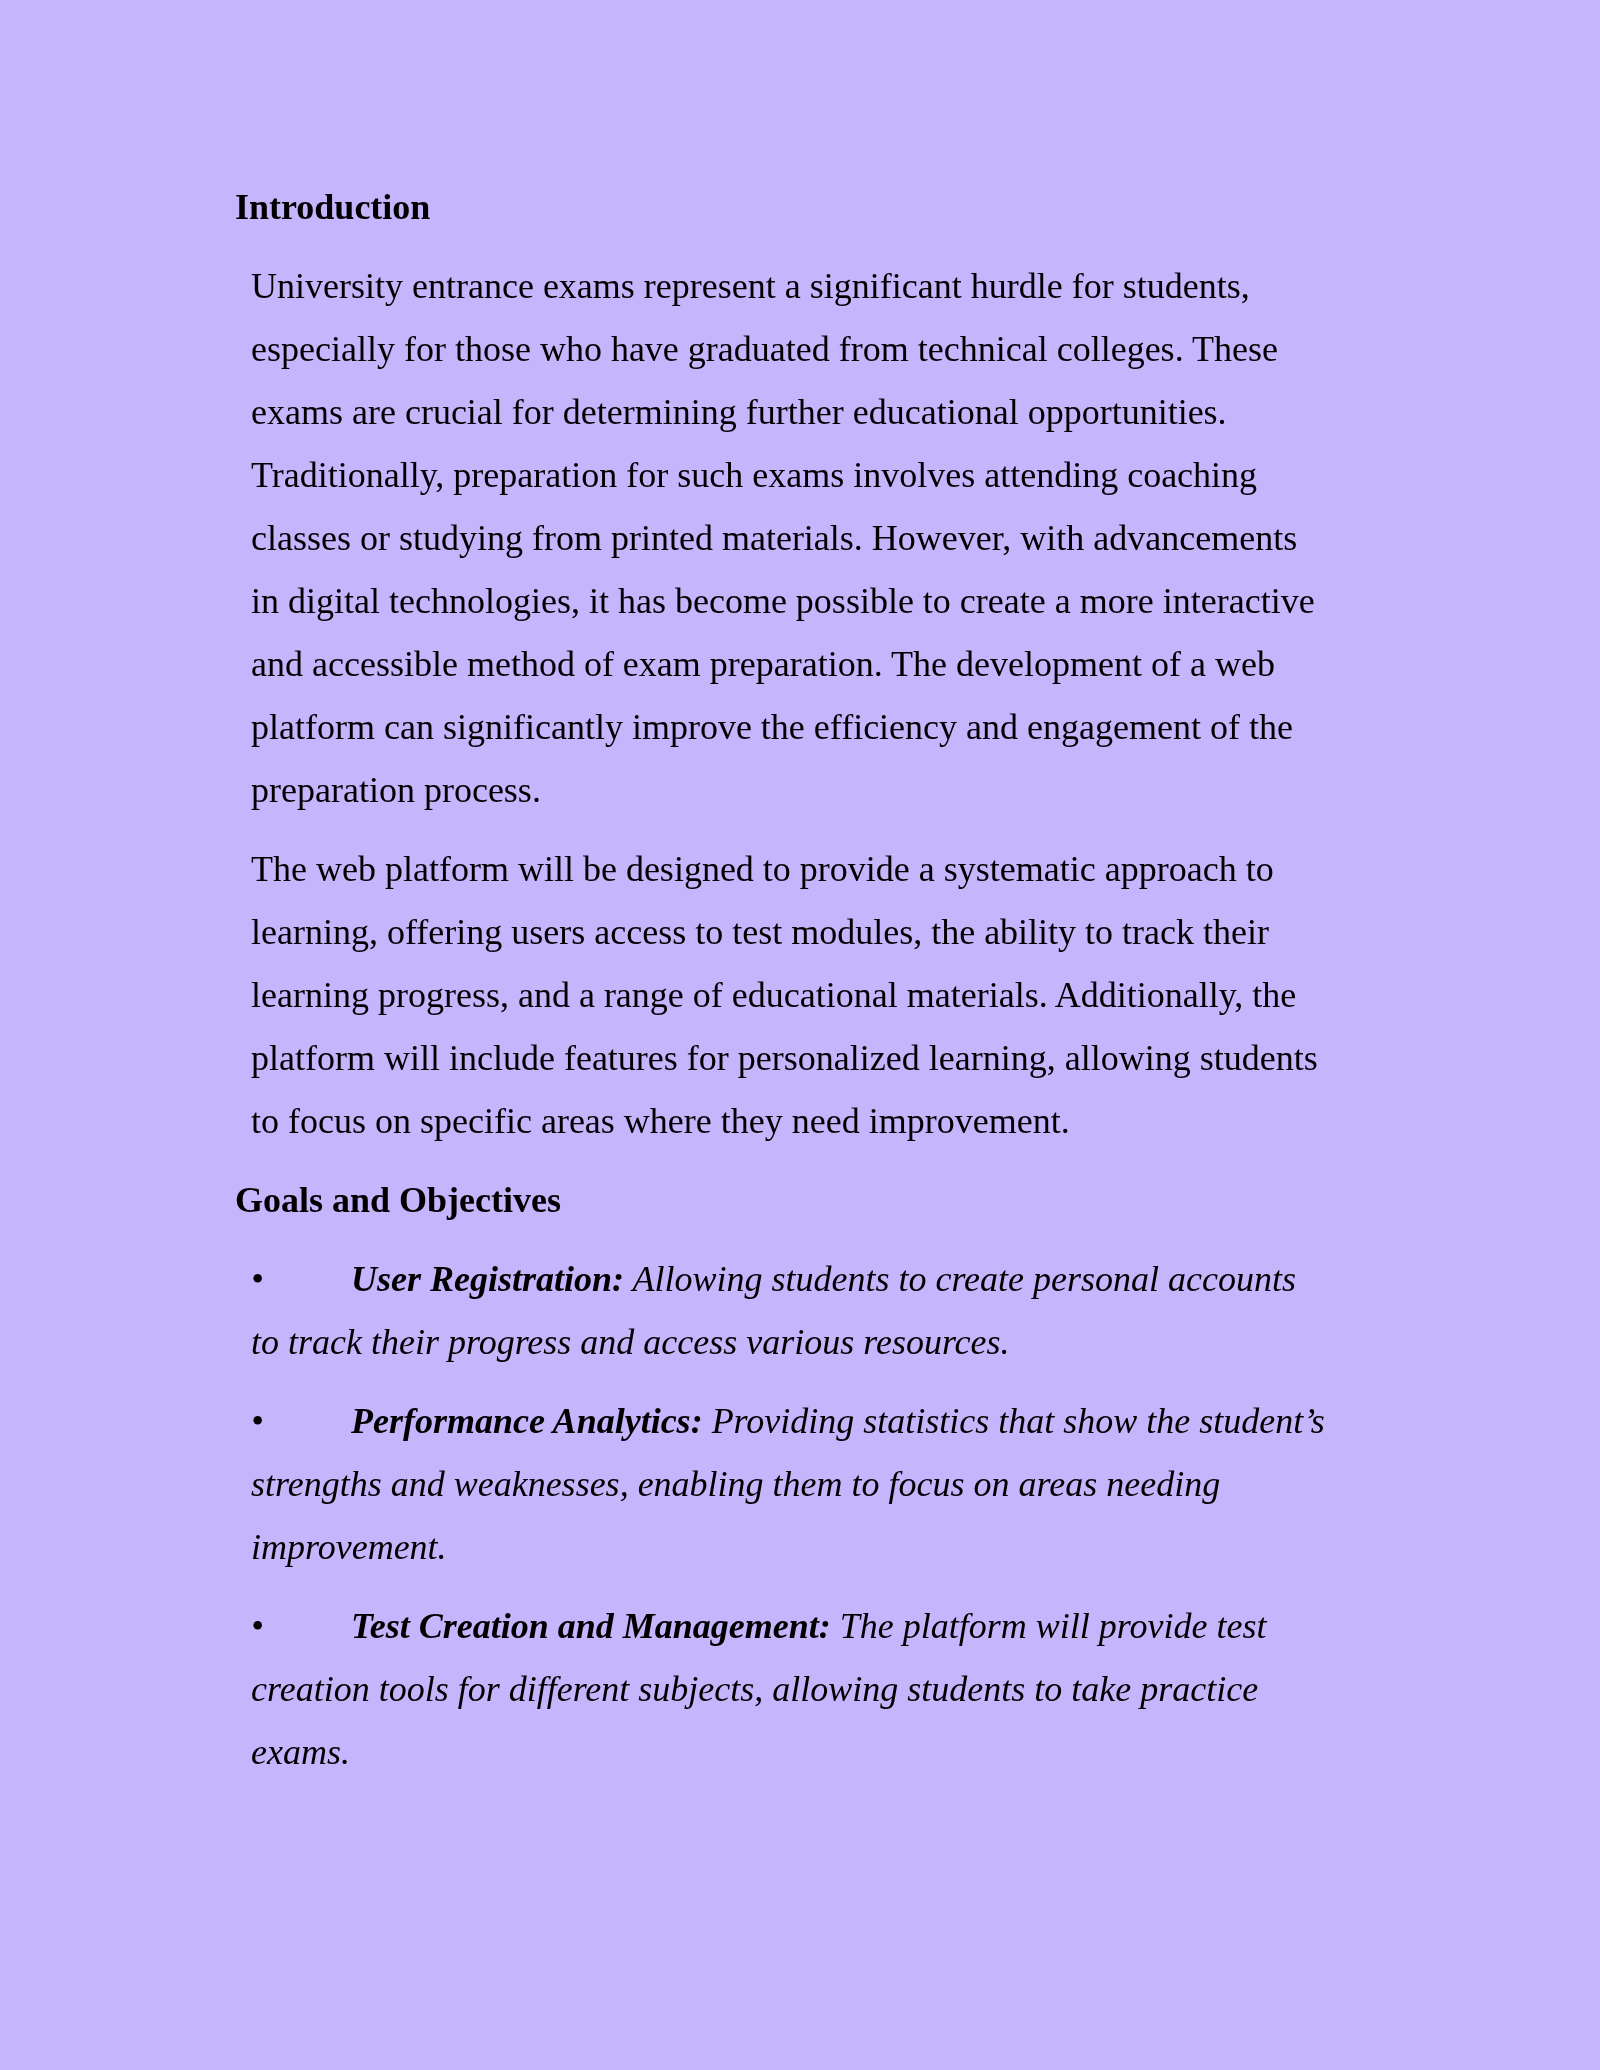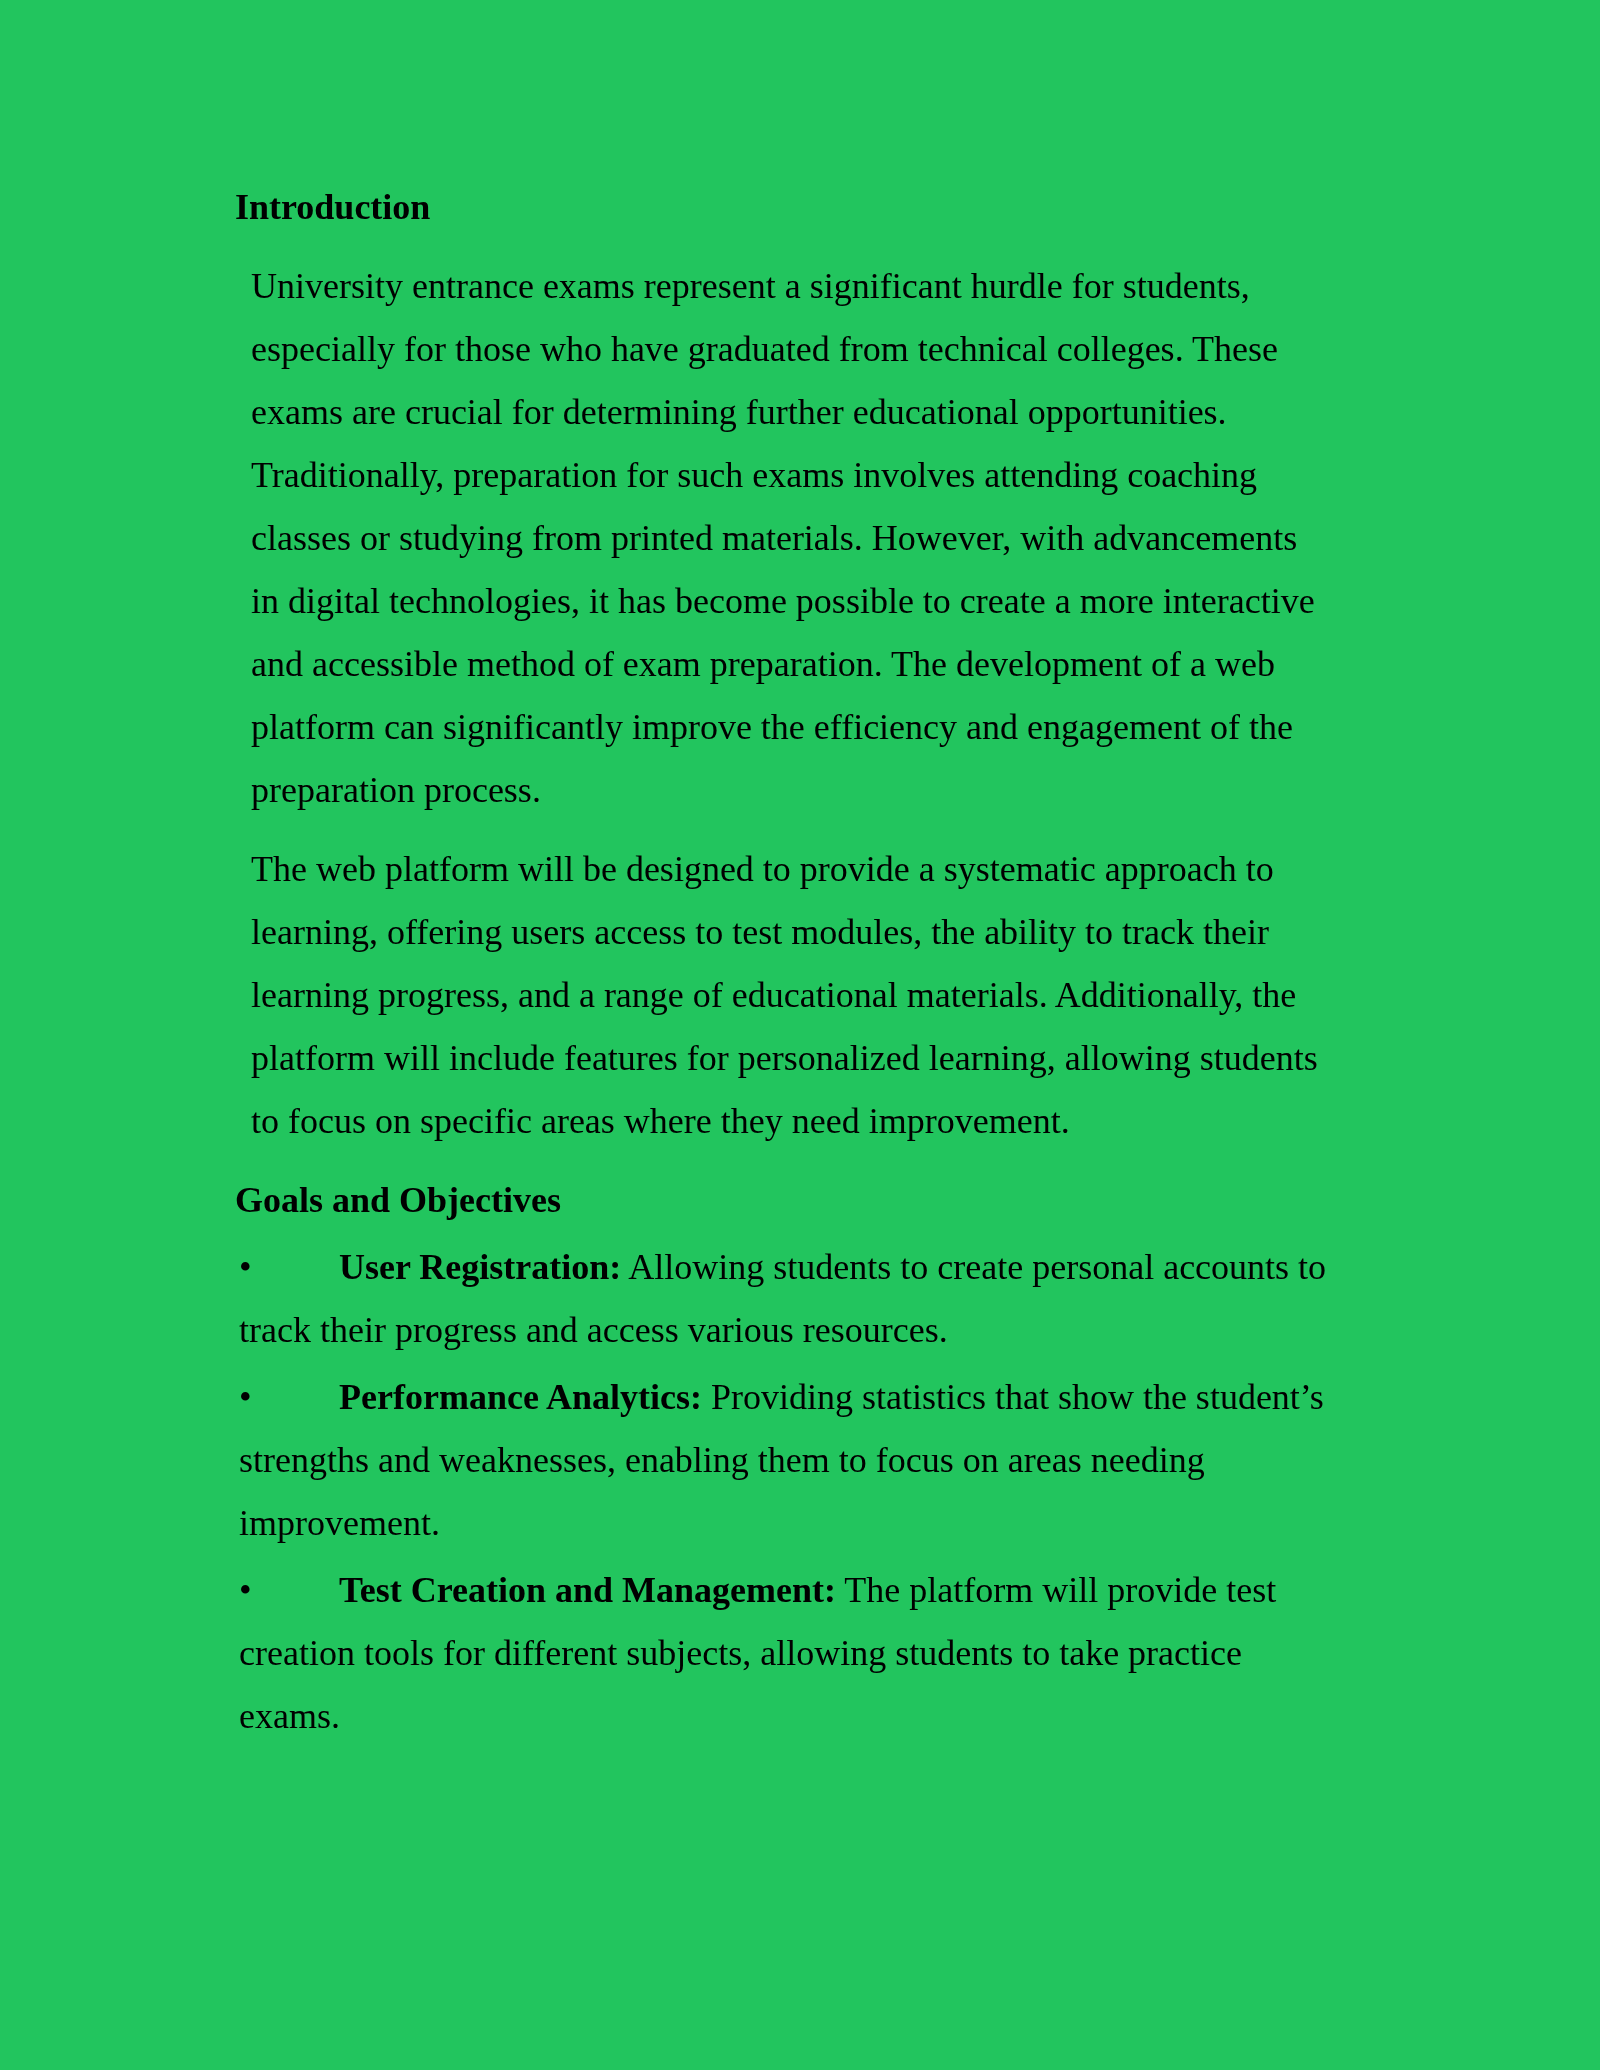--- a/index.html
+++ b/index.html
@@ -10,41 +10,42 @@
   body {
     width: 1600px;
     height: 2070px;
     overflow: hidden;
   }
   .doc-page {
     box-sizing: border-box;
     width: 1600px;
     height: 2070px;
     padding: 176px 0 0 235px;
-    background: #22c55e;
+    background: #c4b5fd;
   }
   .doc-content {
     width: 1108px;
     font-family: "Liberation Serif", "DejaVu Serif", serif;
     font-size: 36px;
     line-height: 63px;
     color: #000000;
     text-align: left;
   }
   .doc-heading {
     margin: 0;
     font-size: 36px;
     font-weight: bold;
     line-height: 63px;
   }
   .doc-paragraph {
     margin: 16px;
   }
   .bullet-item {
-    margin: 4px;
+    margin: 16px;
+    font-style: italic;
   }
   .bullet-glyph {
     display: inline-block;
     width: 100px;
   }
   .bullet-lead {
     font-weight: bold;
   }
 </style>
 </head>

